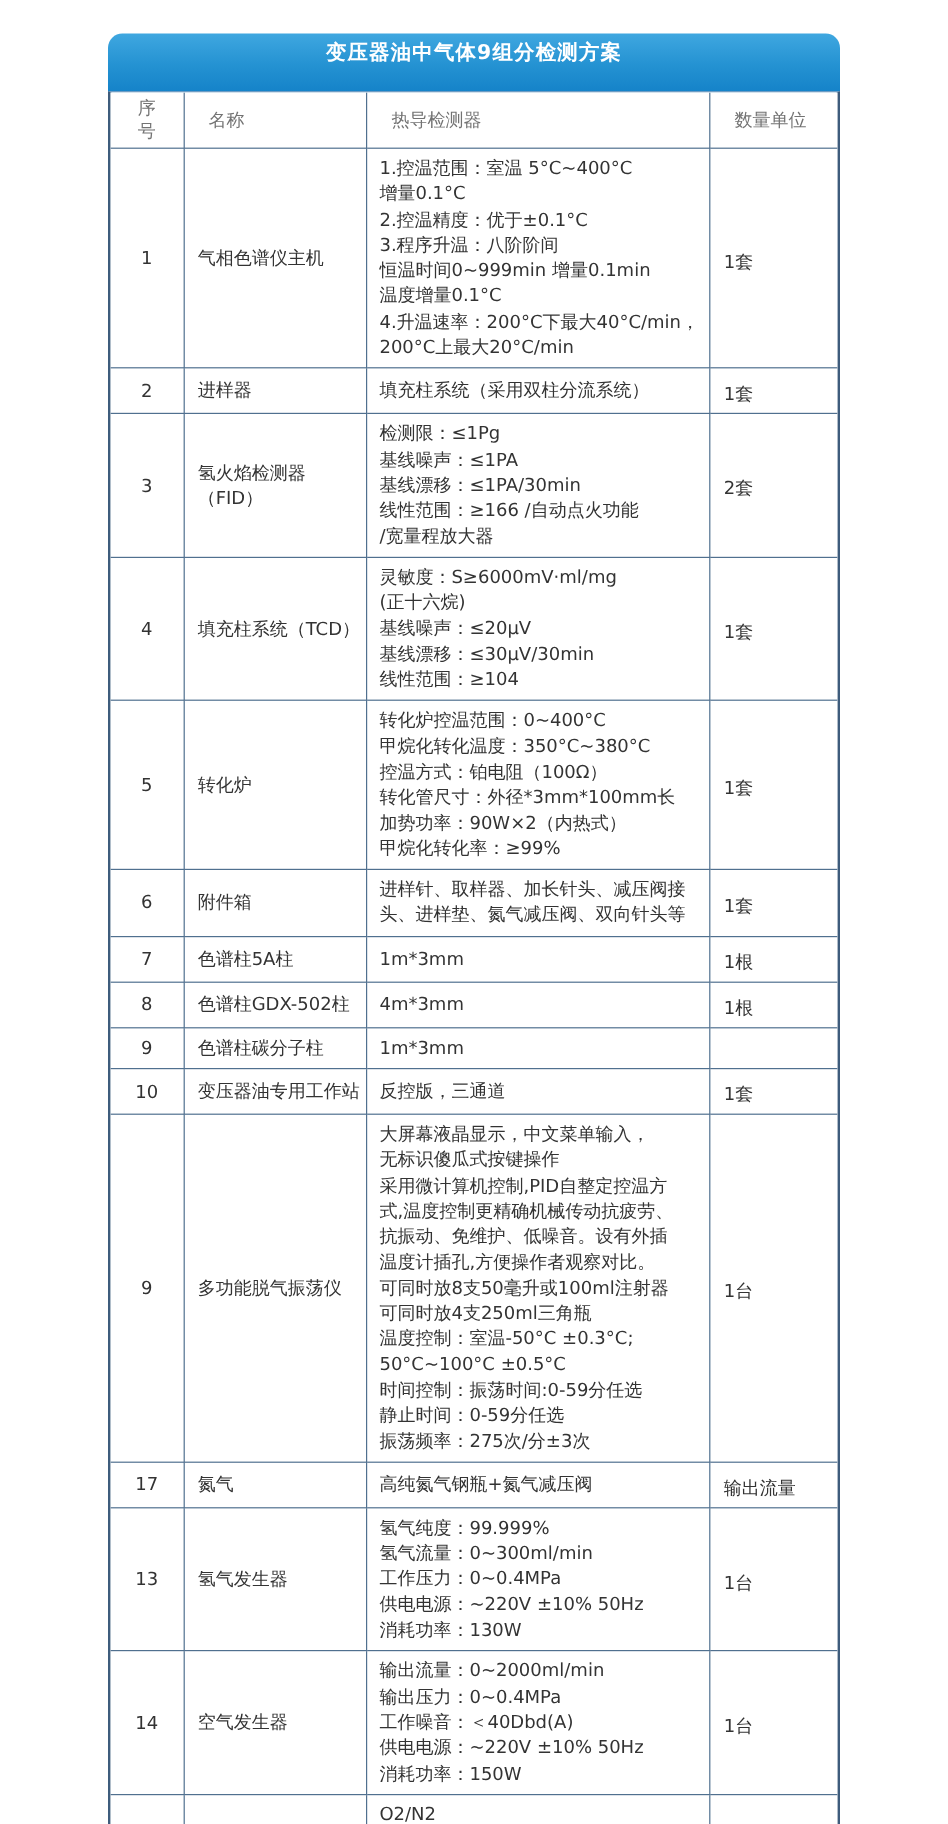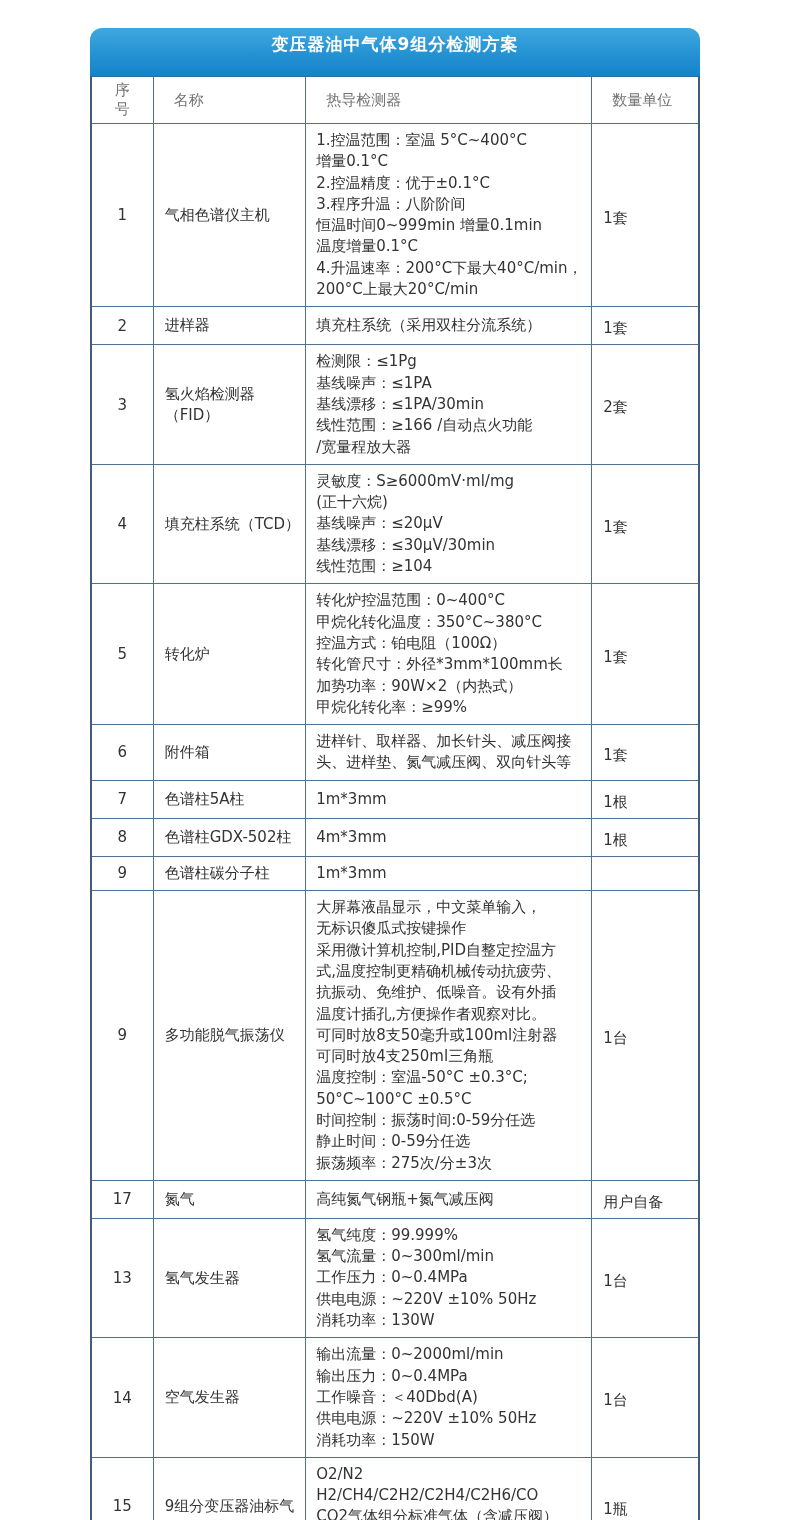--- a/index.html
+++ b/index.html
@@ -157,20 +157,26 @@
           <td class="cell-name">色谱柱GDX-502柱</td>
           <td class="cell-spec">4m*3mm</td>
           <td class="cell-qty">1根</td>
         </tr>
         <tr class="slim">
           <td class="cell-no">9</td>
           <td class="cell-name">色谱柱碳分子柱</td>
           <td class="cell-spec">1m*3mm</td>
           <td class="cell-qty"></td>
         </tr>
+        <tr class="slim">
+          <td class="cell-no">10</td>
+          <td class="cell-name">变压器油专用工作站</td>
+          <td class="cell-spec">反控版，三通道</td>
+          <td class="cell-qty">1套</td>
+        </tr>
         <tr>
           <td class="cell-no">9</td>
           <td class="cell-name">多功能脱气振荡仪</td>
           <td class="cell-spec">大屏幕液晶显示，中文菜单输入，
 无标识傻瓜式按键操作
 采用微计算机控制,PID自整定控温方
 式,温度控制更精确机械传动抗疲劳、
 抗振动、免维护、低噪音。设有外插
 温度计插孔,方便操作者观察对比。
 可同时放8支50毫升或100ml注射器
@@ -179,21 +185,21 @@
  50°C~100°C ±0.5°C
 时间控制：振荡时间:0-59分任选
 静止时间：0-59分任选
 振荡频率：275次/分±3次</td>
           <td class="cell-qty">1台</td>
         </tr>
         <tr class="slim">
           <td class="cell-no">17</td>
           <td class="cell-name">氮气</td>
           <td class="cell-spec">高纯氮气钢瓶+氮气减压阀</td>
-          <td class="cell-qty">用户自备</td>
+          <td class="cell-qty">输出流量</td>
         </tr>
         <tr>
           <td class="cell-no">13</td>
           <td class="cell-name">氢气发生器</td>
           <td class="cell-spec">氢气纯度：99.999%
 氢气流量：0~300ml/min
 工作压力：0~0.4MPa
 供电电源：~220V ±10% 50Hz
 消耗功率：130W</td>
           <td class="cell-qty">1台</td>

